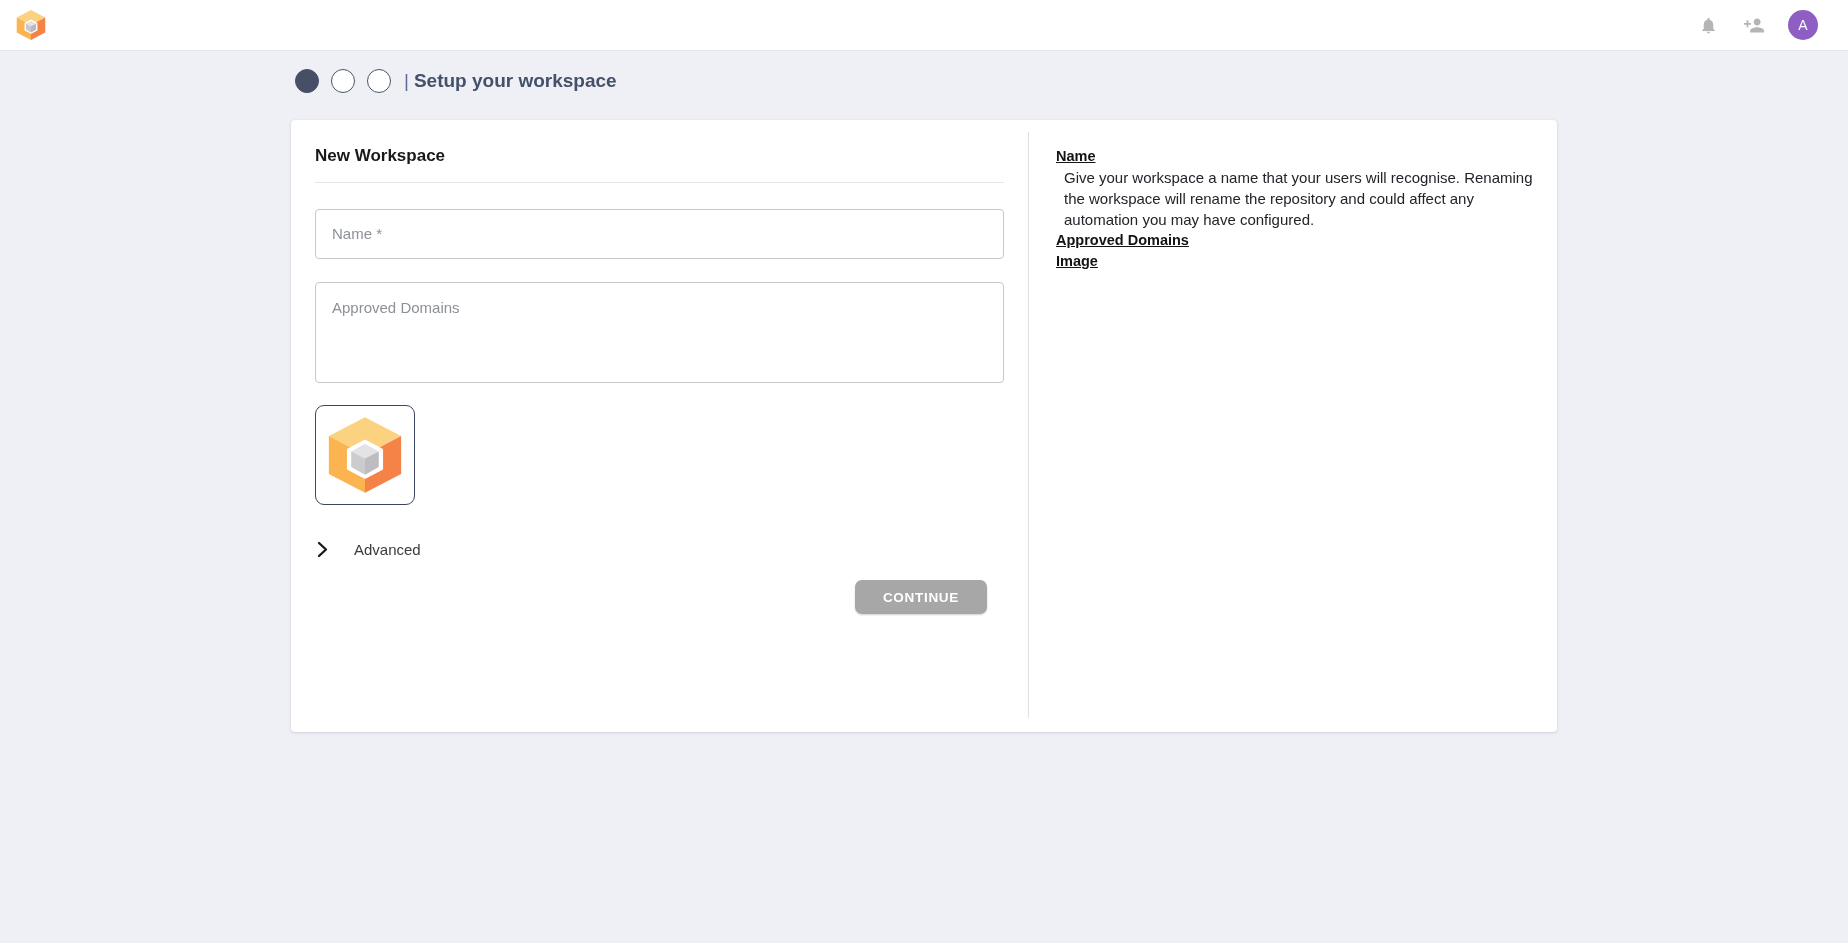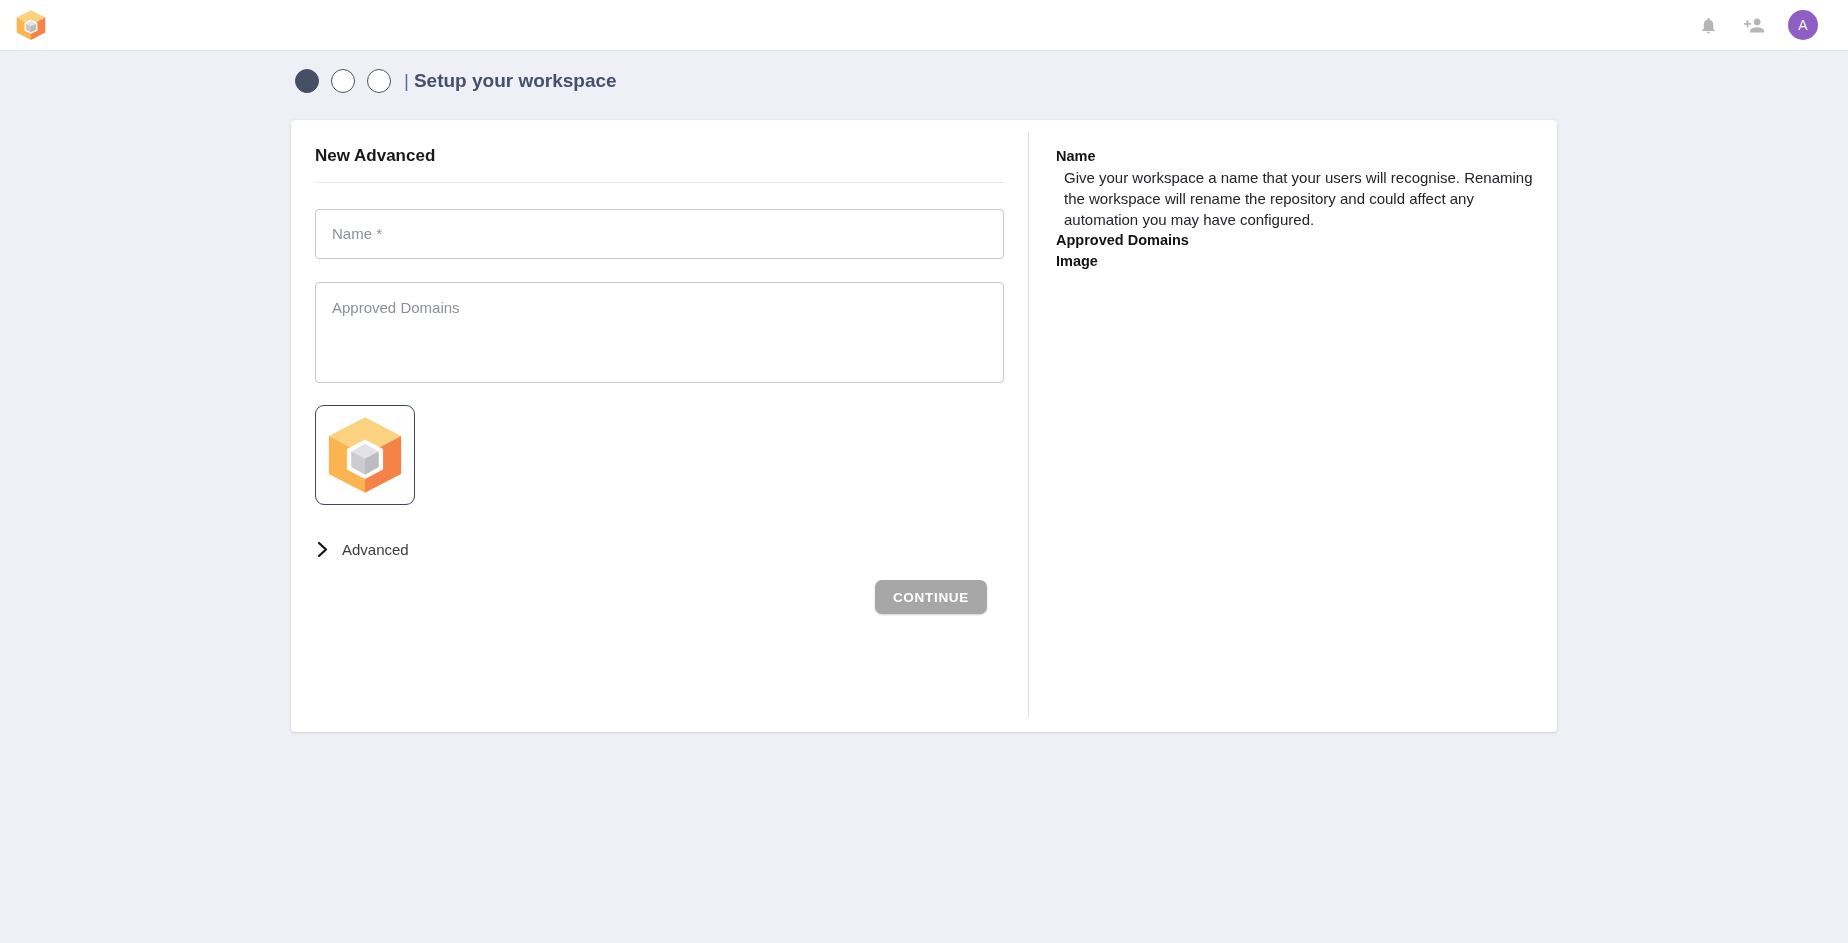--- a/index.html
+++ b/index.html
@@ -185,21 +185,21 @@
     cursor: pointer;
     overflow: hidden;
   }
   .thumb svg { width: 86px; height: 86px; display: block; }
 
   
   .advanced {
     margin-top: 35px;
     display: flex;
     align-items: center;
-    gap: 12px;
+    gap: 24px;
     cursor: pointer;
     width: fit-content;
   }
   .chev {
     width: 15px;
     height: 18px;
     color: #17171a;
     display: flex;
     align-items: center;
     justify-content: center;
@@ -215,36 +215,37 @@
     justify-content: flex-end;
     margin-top: 22px;
     padding-right: 17px;
   }
   .btn-continue {
     background: #a7a7a7;
     color: #ffffff;
     border: none;
     border-radius: 7px;
     height: 34px;
-    padding: 0 18px;
+    padding: 0 28px;
     font-family: "Liberation Sans", sans-serif;
     font-size: 13.5px;
     font-weight: bold;
     letter-spacing: .7px;
     cursor: default;
     box-shadow: 0 1px 2px rgba(0,0,0,.18);
   }
 
   
   .help h4 {
     margin: 0;
     font-size: 14.5px;
     font-weight: bold;
     color: #141417;
     line-height: 1.42;
+    text-decoration: underline;
   }
   .help p {
     margin: 0 0 0 8px;
     font-size: 15px;
     color: #23232a;
     line-height: 1.42;
     max-width: 490px;
   }
 </style>
 </head>
@@ -298,21 +299,21 @@
     <span class="step-dot"></span>
     <div class="stepper-title">
       <span class="bar">|</span><span>Setup your workspace</span>
     </div>
   </div>
 
   <div class="card">
 
     <div class="card-left">
 
-      <div class="card-title">New Advanced</div>
+      <div class="card-title">New Workspace</div>
       <div class="title-rule"></div>
 
       <input class="field" type="text" placeholder="Name *" style="">
 
       <textarea class="field" placeholder="Approved Domains" style=""></textarea>
 
       <div class="thumb">
         <span>
           <svg viewBox="0 0 100 100" xmlns="http://www.w3.org/2000/svg">
             <polygon points="50,6 92,28 50,50 8,28" fill="#fbd280"></polygon>

